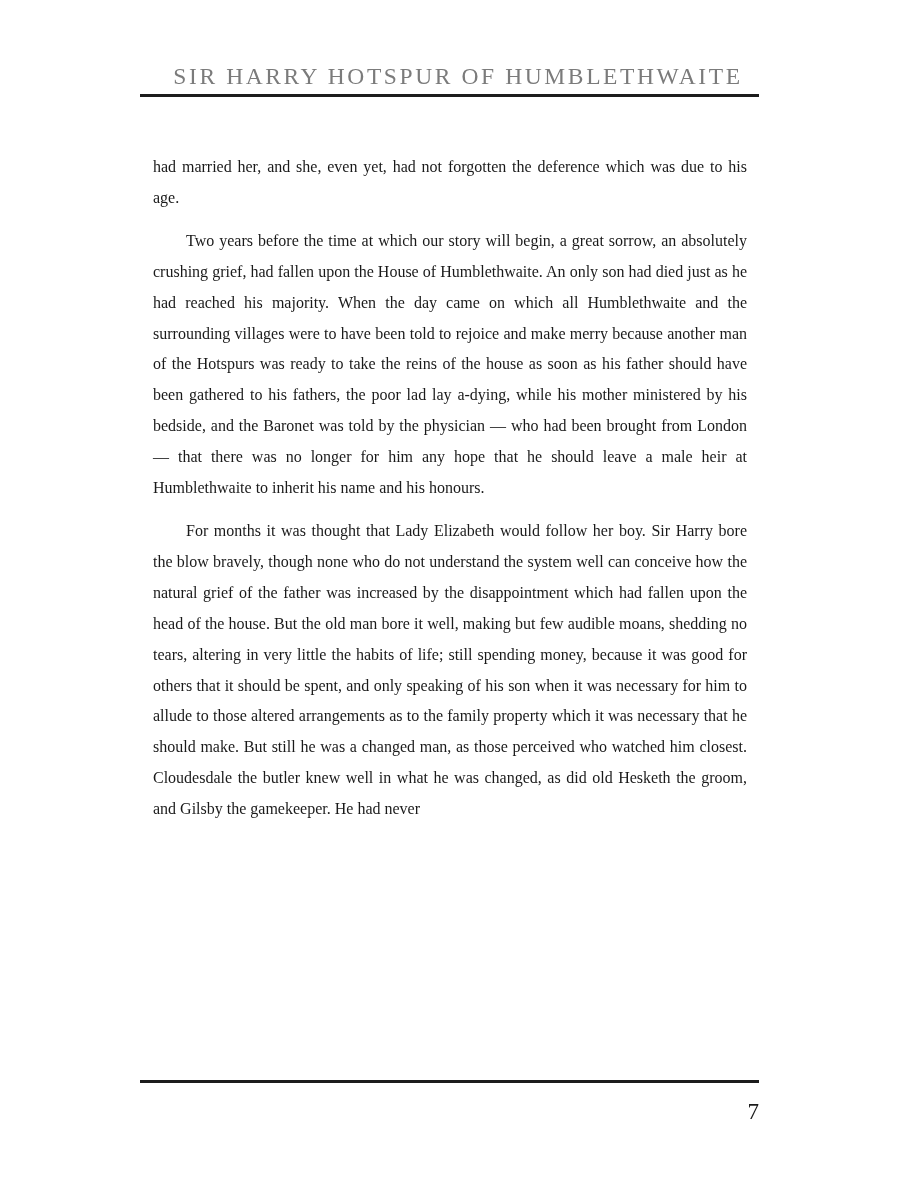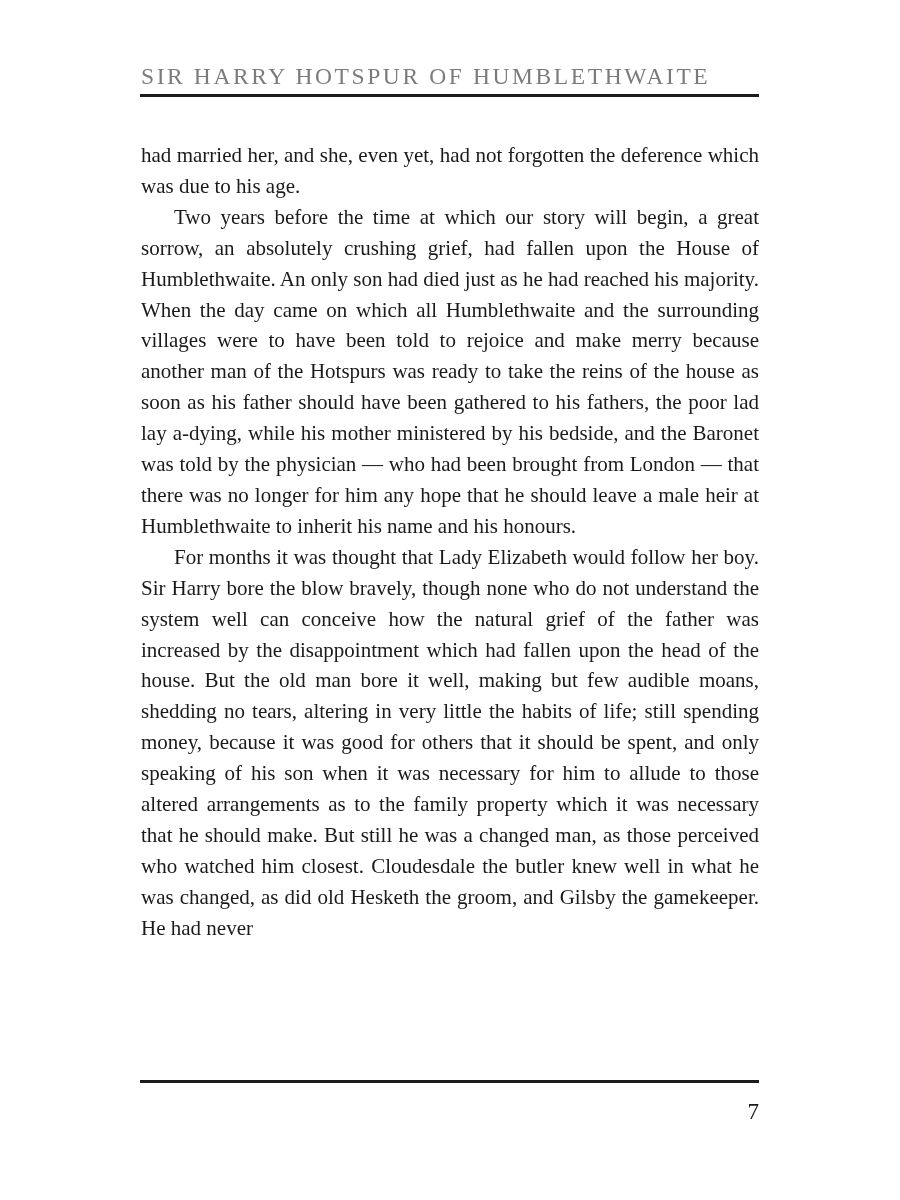--- a/index.html
+++ b/index.html
@@ -21,24 +21,24 @@
     left: 0;
     top: 0;
     width: 900px;
     height: 1200px;
     background: #ffffff;
   }
 
   
   .running-head {
     position: absolute;
-    left: 141px;
+    left: 149px;
     top: 62px;
     width: 618px;
-    text-align: left;
+    text-align: center;
   }
   .running-head-title {
     display: block;
     font-family: "Liberation Serif", "DejaVu Serif", serif;
     font-size: 23.5px;
     line-height: 28px;
     letter-spacing: 2.6px;
     color: #7b7b7b;
     white-space: nowrap;
     text-transform: uppercase;
@@ -57,22 +57,22 @@
 
   
   .textblock {
     position: absolute;
     left: 141px;
     top: 140px;
     width: 618px;
   }
 
   .para {
-    margin: 0;
-    font-size: 21px;
+    margin: 12px;
+    font-size: 16px;
     line-height: 30.9px;
     text-align: justify;
     text-justify: inter-word;
     color: #1a1a1a;
     hyphens: none;
     -webkit-hyphens: none;
   }
   .para.indent {
     text-indent: 33px;
   }

